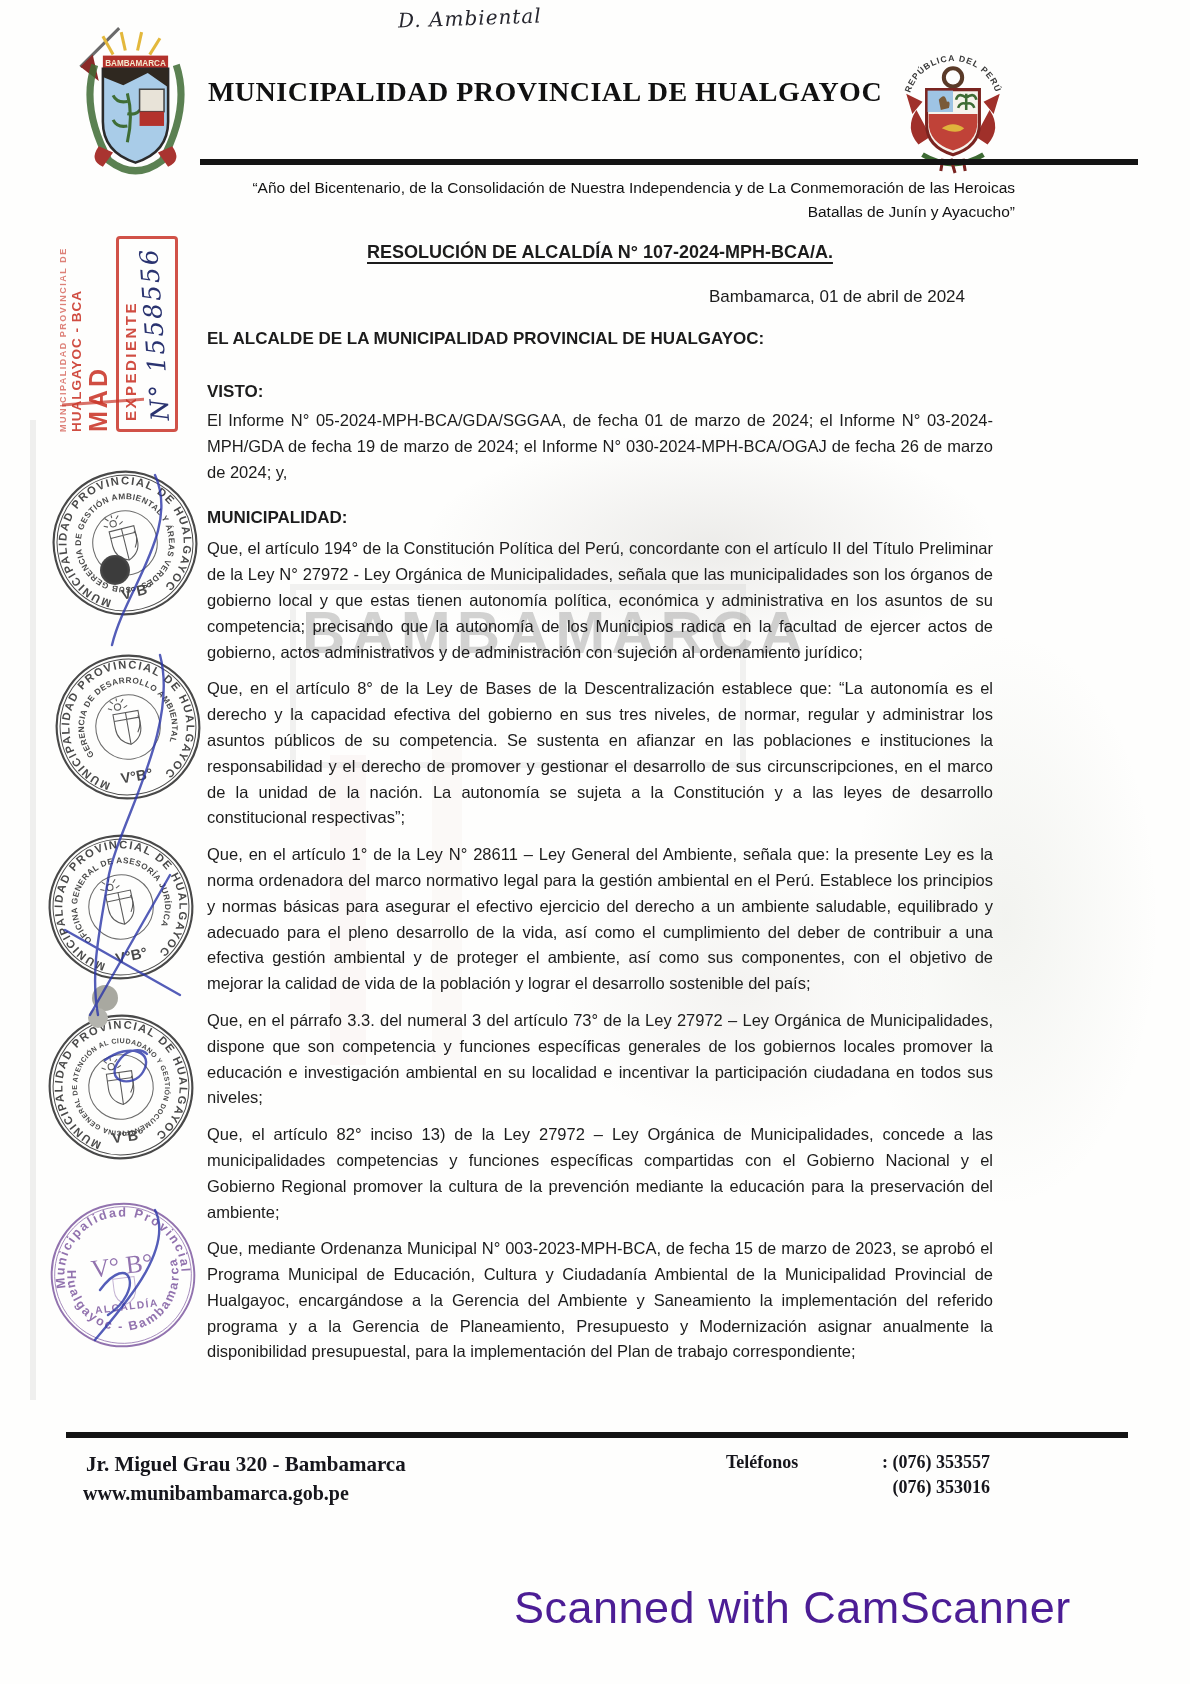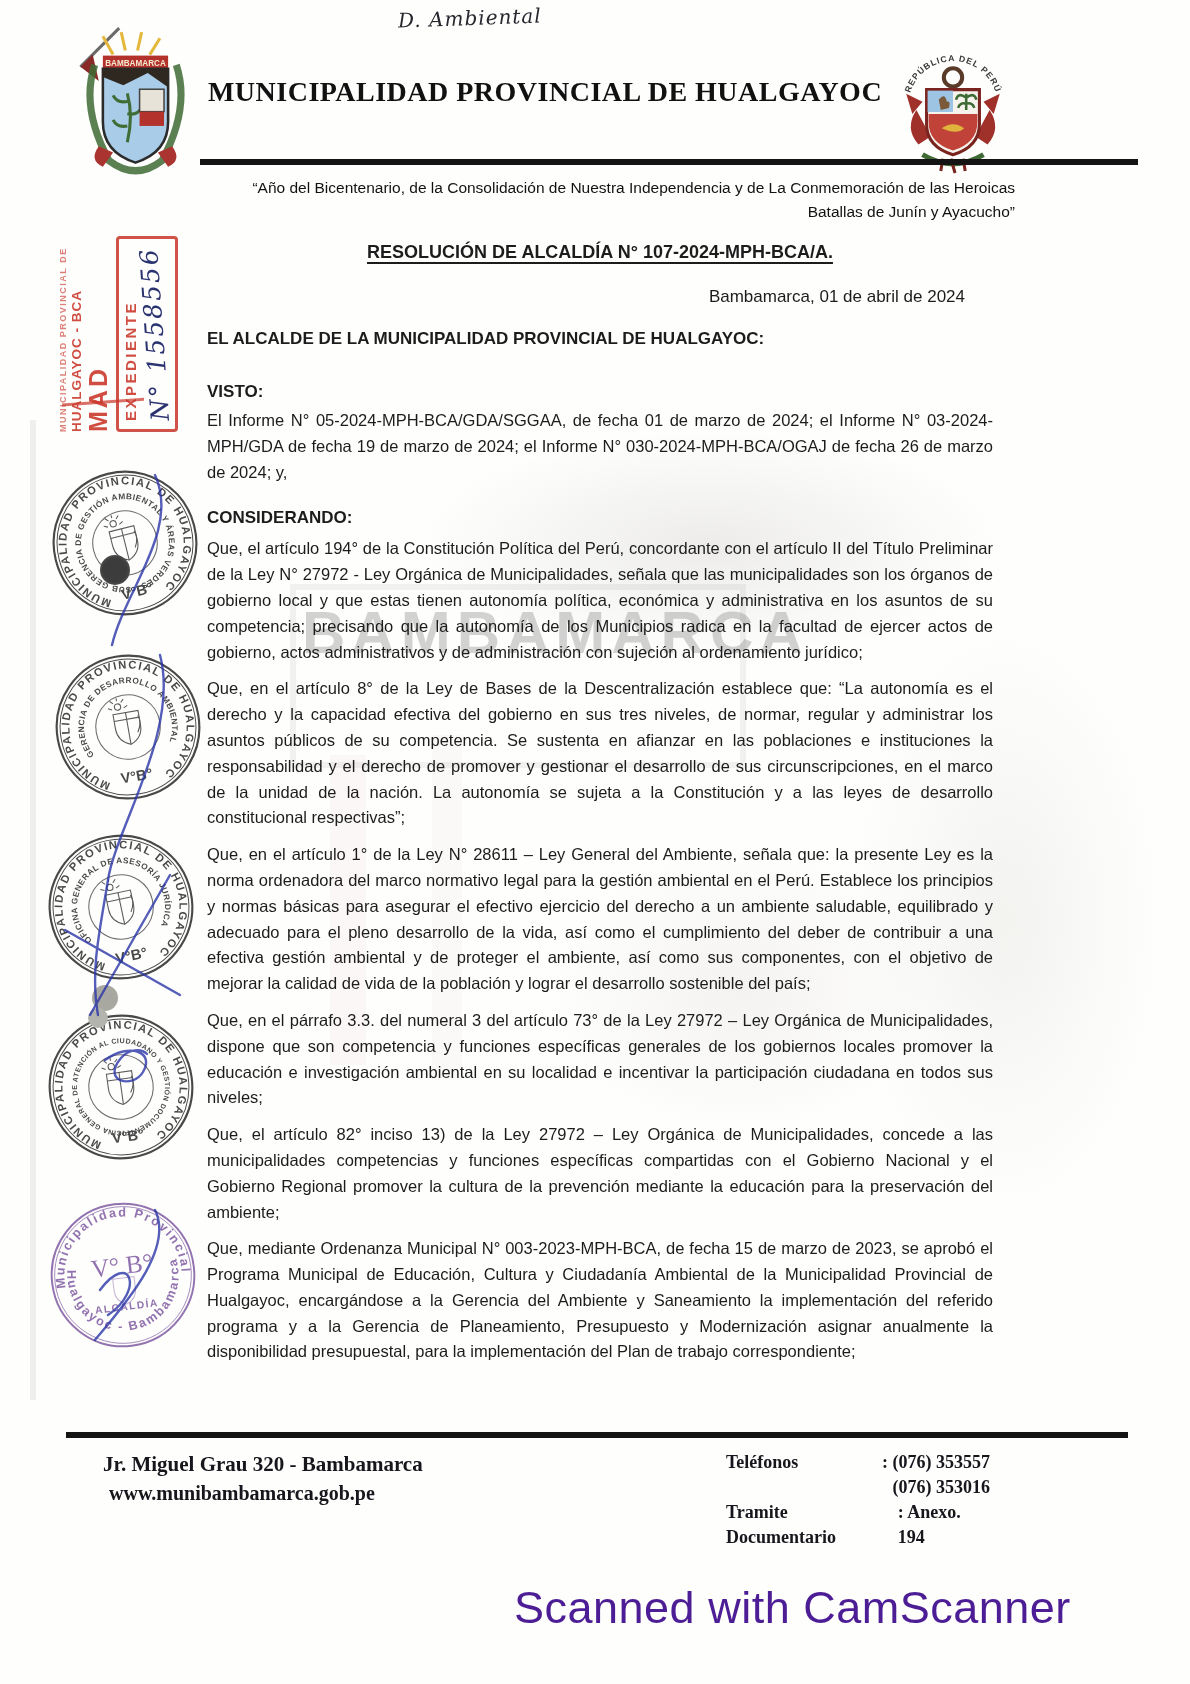--- a/index.html
+++ b/index.html
@@ -71,23 +71,23 @@
   .res-date{text-align:right;font-size:17px;padding-right:28px;margin:12px 0 16px;}
   .addressee{font-weight:bold;font-size:17px;margin:0 0 28px;}
   .sec-label{font-weight:bold;font-size:17px;margin:0 0 3px;}
   .sec-label.considerando{margin-bottom:6px;}
   .para{margin:0 0 11px;text-align:justify;}
   .visto-text{margin-bottom:19px;}
 
   
   .footer-rule{position:absolute;left:66px;top:1432px;width:1062px;height:5px;
                border-top:4px solid #141414;border-bottom:2px solid #141414;}
-  .footer-address{position:absolute;left:103px;top:1452px;font-family:"Liberation Serif",serif;
+  .footer-address{position:absolute;left:86px;top:1452px;font-family:"Liberation Serif",serif;
                   font-weight:bold;font-size:21px;color:#16161c;}
-  .footer-website{position:absolute;left:109px;top:1482px;font-family:"Liberation Serif",serif;
+  .footer-website{position:absolute;left:83px;top:1482px;font-family:"Liberation Serif",serif;
                   font-weight:bold;font-size:20px;color:#16161c;}
   .footer-right{position:absolute;left:726px;top:1450px;width:264px;font-family:"Liberation Serif",serif;
                 font-weight:bold;font-size:18px;color:#16161c;}
   .fr-row{display:flex;justify-content:space-between;line-height:25px;}
   .camscanner{position:absolute;left:514px;top:1582px;font-size:45px;color:#4c1d95;
               font-family:"Liberation Sans",sans-serif;letter-spacing:.5px;white-space:nowrap;}
 </style>
 </head>
 <body>
 
@@ -284,21 +284,21 @@
   </svg>
 
   <main class="doc-body" data-name="document-body">
     <div class="res-title" data-name="resolution-title">
       <span>RESOLUCIÓN DE ALCALDÍA N° 107-2024-MPH-BCA/A.</span>
     </div>
     <div class="res-date" data-name="resolution-date">Bambamarca, 01 de abril de 2024</div>
     <div class="addressee" data-name="addressee-line">EL ALCALDE DE LA MUNICIPALIDAD PROVINCIAL DE HUALGAYOC:</div>
     <div class="sec-label" data-name="visto-label">VISTO:</div>
     <p class="para visto-text" data-name="visto-paragraph">El Informe N° 05-2024-MPH-BCA/GDA/SGGAA, de fecha 01 de marzo de 2024; el Informe N° 03-2024-MPH/GDA de fecha 19 de marzo de 2024; el Informe N° 030-2024-MPH-BCA/OGAJ de fecha 26 de marzo de 2024; y,</p>
-    <div class="sec-label considerando" data-name="considerando-label">CONSIDERANDO:</div>
+    <div class="sec-label considerando" data-name="considerando-label">MUNICIPALIDAD:</div>
     <div id="paragraphs" data-name="considerando-paragraphs">
         <p class="para" data-name="considerando-paragraph">Que, el artículo 194° de la Constitución Política del Perú, concordante con el artículo II del Título Preliminar de la Ley N° 27972 - Ley Orgánica de Municipalidades, señala que las municipalidades son los órganos de gobierno local y que estas tienen autonomía política, económica y administrativa en los asuntos de su competencia; precisando que la autonomía de los Municipios radica en la facultad de ejercer actos de gobierno, actos administrativos y de administración con sujeción al ordenamiento jurídico;</p>
         <p class="para" data-name="considerando-paragraph">Que, en el artículo 8° de la Ley de Bases de la Descentralización establece que: “La autonomía es el derecho y la capacidad efectiva del gobierno en sus tres niveles, de normar, regular y administrar los asuntos públicos de su competencia. Se sustenta en afianzar en las poblaciones e instituciones la responsabilidad y el derecho de promover y gestionar el desarrollo de sus circunscripciones, en el marco de la unidad de la nación. La autonomía se sujeta a la Constitución y a las leyes de desarrollo constitucional respectivas”;</p>
         <p class="para" data-name="considerando-paragraph">Que, en el artículo 1° de la Ley N° 28611 – Ley General del Ambiente, señala que: la presente Ley es la norma ordenadora del marco normativo legal para la gestión ambiental en el Perú. Establece los principios y normas básicas para asegurar el efectivo ejercicio del derecho a un ambiente saludable, equilibrado y adecuado para el pleno desarrollo de la vida, así como el cumplimiento del deber de contribuir a una efectiva gestión ambiental y de proteger el ambiente, así como sus componentes, con el objetivo de mejorar la calidad de vida de la población y lograr el desarrollo sostenible del país;</p>
         <p class="para" data-name="considerando-paragraph">Que, en el párrafo 3.3. del numeral 3 del artículo 73° de la Ley 27972 – Ley Orgánica de Municipalidades, dispone que son competencia y funciones específicas generales de los gobiernos locales promover la educación e investigación ambiental en su localidad e incentivar la participación ciudadana en todos sus niveles;</p>
         <p class="para" data-name="considerando-paragraph">Que, el artículo 82° inciso 13) de la Ley 27972 – Ley Orgánica de Municipalidades, concede a las municipalidades competencias y funciones específicas compartidas con el Gobierno Nacional y el Gobierno Regional promover la cultura de la prevención mediante la educación para la preservación del ambiente;</p>
         <p class="para" data-name="considerando-paragraph">Que, mediante Ordenanza Municipal N° 003-2023-MPH-BCA, de fecha 15 de marzo de 2023, se aprobó el Programa Municipal de Educación, Cultura y Ciudadanía Ambiental de la Municipalidad Provincial de Hualgayoc, encargándose a la Gerencia del Ambiente y Saneamiento la implementación del referido programa y a la Gerencia de Planeamiento, Presupuesto y Modernización asignar anualmente la disponibilidad presupuestal, para la implementación del Plan de trabajo correspondiente;</p>
       </div>
   </main>
 
@@ -307,20 +307,16 @@
   <div class="footer-website" data-name="footer-website">www.munibambamarca.gob.pe</div>
   <div class="footer-right" data-name="footer-contact-block">
     <div class="fr-row">
       <span data-name="phones-label">Teléfonos</span>
       <span data-name="phone-1">: (076) 353557</span>
     </div>
     <div class="fr-row">
       <span data-name="phones-label-spacer"></span>
       <span data-name="phone-2">(076) 353016</span>
     </div>
-    <div class="fr-row">
-      <span data-name="tramite-label">Tramite Documentario</span>
-      <span data-name="tramite-value">: Anexo. 194</span>
-    </div>
   </div>
 
   <div class="camscanner" data-name="camscanner-mark">Scanned with CamScanner</div>
 </div>
 
 </body></html>

